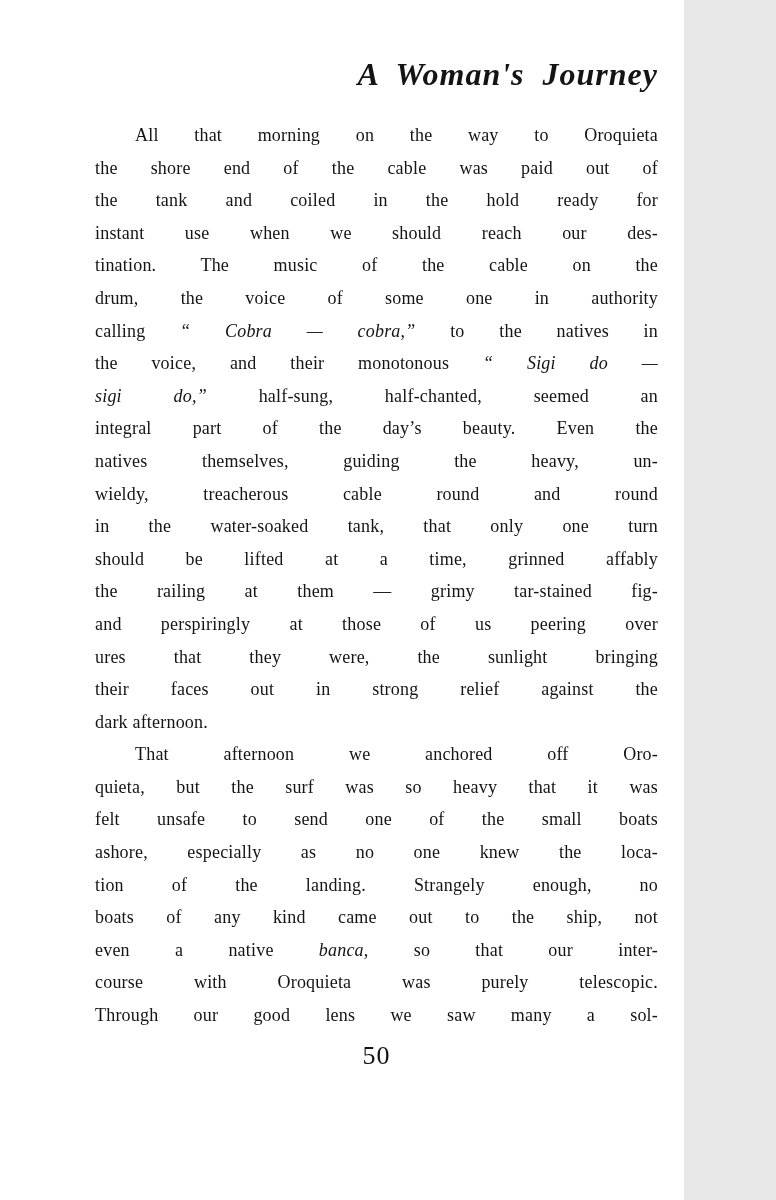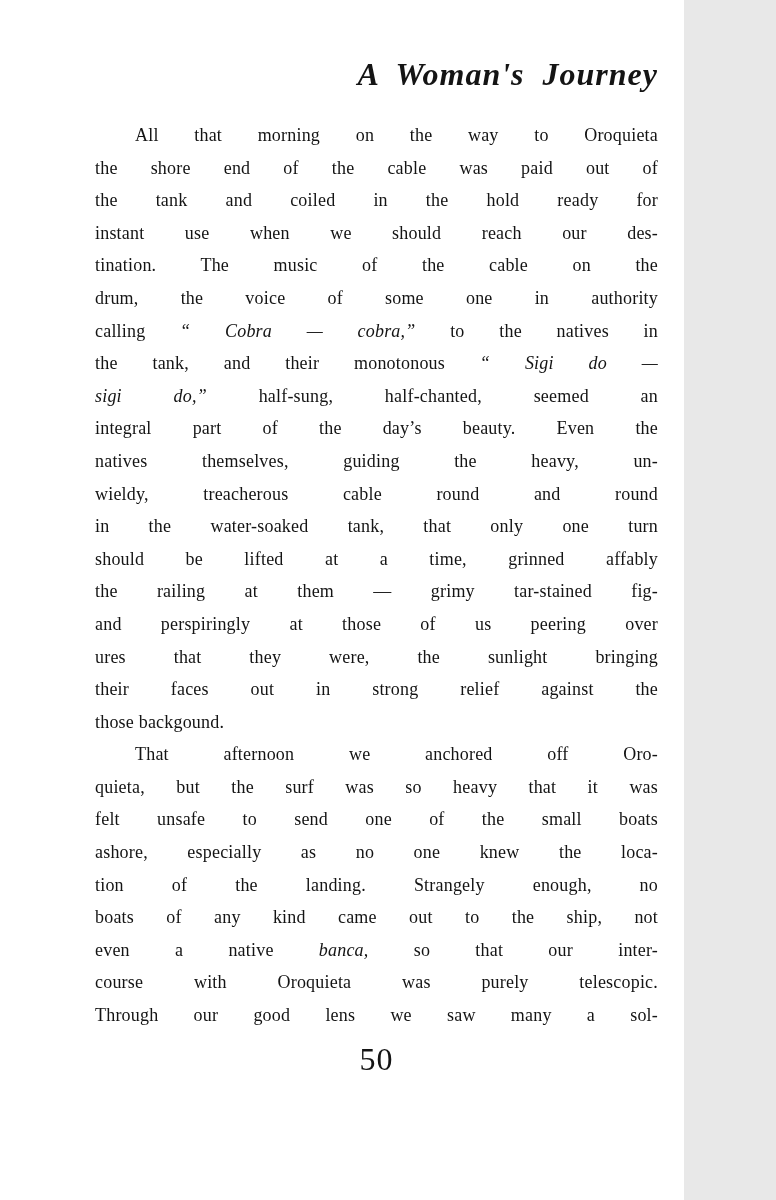--- a/index.html
+++ b/index.html
@@ -52,51 +52,51 @@
   }
   .it {
     font-style: italic;
   }
   .folio {
     position: absolute;
     top: 1041px;
     left: 95px;
     width: 563px;
     text-align: center;
-    font-size: 32px;
+    font-size: 26px;
     letter-spacing: 1px;
     font-family: Liberation Serif, serif;
   }
 </style>
 </head>
 <body>
 
 <div class="page">
   <div class="running-header">A Woman's Journey</div>
 
   <div class="text-block" id="text-block">
       <div class="line indent"><span>All that morning on the way to Oroquieta</span></div>
       <div class="line"><span>the shore end of the cable was paid out of</span></div>
       <div class="line"><span>the tank and coiled in the hold ready for</span></div>
       <div class="line"><span>instant use when we should reach our des-</span></div>
       <div class="line"><span>tination. The music of the cable on the</span></div>
       <div class="line"><span>drum, the voice of some one in authority</span></div>
       <div class="line"><span>calling </span><span class="it">“ Cobra — cobra,”</span><span> to the natives in</span></div>
-      <div class="line"><span>the tank, and their monotonous </span><span class="it">“ Sigi do —</span></div>
+      <div class="line"><span>the voice, and their monotonous </span><span class="it">“ Sigi do —</span></div>
       <div class="line"><span class="it">sigi do,”</span><span> half-sung, half-chanted, seemed an</span></div>
       <div class="line"><span>integral part of the day’s beauty. Even the</span></div>
       <div class="line"><span>natives themselves, guiding the heavy, un-</span></div>
       <div class="line"><span>wieldy, treacherous cable round and round</span></div>
       <div class="line"><span>in the water-soaked tank, that only one turn</span></div>
       <div class="line"><span>should be lifted at a time, grinned affably</span></div>
       <div class="line"><span>the railing at them — grimy tar-stained fig-</span></div>
       <div class="line"><span>and perspiringly at those of us peering over</span></div>
       <div class="line"><span>ures that they were, the sunlight bringing</span></div>
       <div class="line"><span>their faces out in strong relief against the</span></div>
-      <div class="line no-just"><span>those backgound.</span></div>
+      <div class="line no-just"><span>dark afternoon.</span></div>
       <div class="line indent"><span>That afternoon we anchored off Oro-</span></div>
       <div class="line"><span>quieta, but the surf was so heavy that it was</span></div>
       <div class="line"><span>felt unsafe to send one of the small boats</span></div>
       <div class="line"><span>ashore, especially as no one knew the loca-</span></div>
       <div class="line"><span>tion of the landing. Strangely enough, no</span></div>
       <div class="line"><span>boats of any kind came out to the ship, not</span></div>
       <div class="line"><span>even a native </span><span class="it">banca,</span><span> so that our inter-</span></div>
       <div class="line"><span>course with Oroquieta was purely telescopic.</span></div>
       <div class="line"><span>Through our good lens we saw many a sol-</span></div>
     </div>

